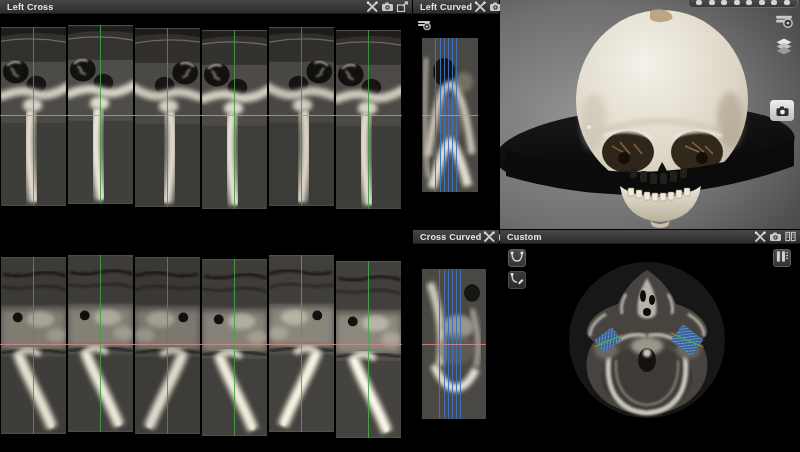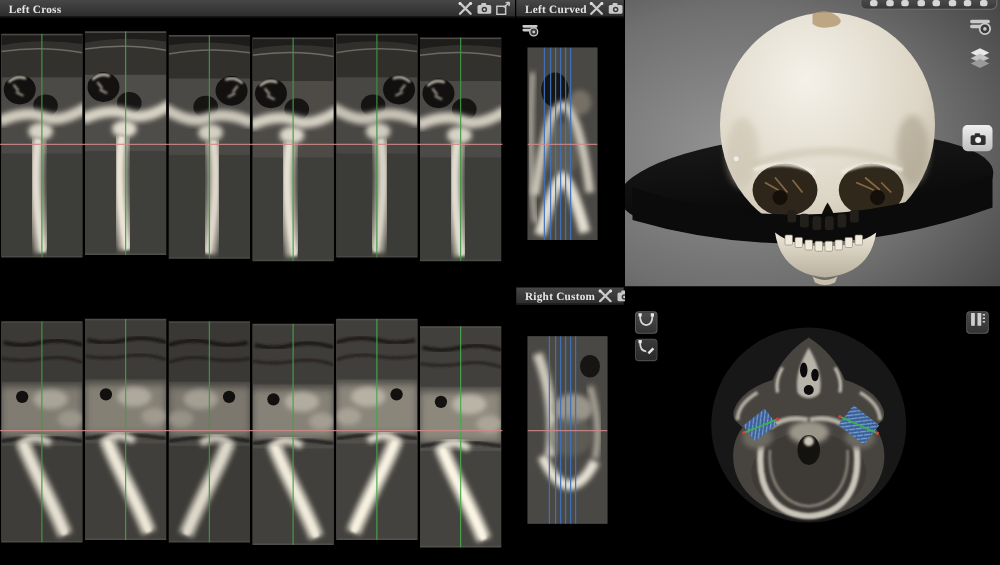--- a/index.html
+++ b/index.html
@@ -1,17 +1,17 @@
 <!DOCTYPE html>
 <html><head>
 <meta charset="utf-8">
 <style>
   html,body{margin:0;padding:0;background:#000;}
   .app{position:relative;width:800px;height:452px;background:#000;overflow:hidden;
-       font-family:Liberation Serif, serif;}
+       font-family:Liberation Sans, sans-serif;}
   .panel{position:absolute;background:#000;}
   .titlebar{position:absolute;left:0;top:0;right:0;height:14px;
     background:linear-gradient(#474747,#2d2d2d);
     border-bottom:1px solid #1a1a1a;
     display:flex;align-items:center;padding:0 3px;box-sizing:border-box;}
   .titlebar .ttl{font-size:9px;font-weight:bold;color:#e6e6e6;padding-left:4px;
     letter-spacing:.2px;white-space:nowrap;}
   .titlebar .spacer{flex:1;}
   .tb-icon{width:13px;height:11px;margin-left:2px;display:flex;align-items:center;
     justify-content:center;cursor:pointer;}
@@ -405,21 +405,21 @@
       <svg width="65" height="177" viewBox="0 0 66 177">
           <use href="#slice-bot"></use>
         </svg>
       <div class="vline" style="left:32px;"></div>
     </div>
     <div class="hline" style="left:0;width:402px;top:114px;"></div>
   </div>
 
   <div class="panel" style="left:413px;top:230px;width:86px;height:222px;">
     <div class="titlebar">
-      <span class="ttl">Right Custom</span>
+      <span class="ttl">Cross Curved</span>
       <span class="spacer"></span>
       <span class="tb-icon">
           <svg width="13" height="11" viewBox="0 0 13 11">
             <use href="#ic-tools"></use>
           </svg>
         </span>
       <span class="tb-icon">
           <svg width="13" height="11" viewBox="0 0 13 11">
             <use href="#ic-camera"></use>
           </svg>
@@ -438,20 +438,39 @@
       <div class="bline" style="left:22px;"></div>
       <div class="bline" style="left:26px;"></div>
       <div class="bline" style="left:30px;"></div>
       <div class="bline" style="left:34px;"></div>
       <div class="bline" style="left:38px;"></div>
       <div class="hline" style="left:0;width:64px;top:75px;"></div>
     </div>
   </div>
 
   <div class="panel" style="left:500px;top:230px;width:300px;height:222px;">
+    <div class="titlebar">
+      <span class="ttl">Custom</span>
+      <span class="spacer"></span>
+      <span class="tb-icon">
+          <svg width="13" height="11" viewBox="0 0 13 11">
+            <use href="#ic-tools"></use>
+          </svg>
+        </span>
+      <span class="tb-icon">
+          <svg width="13" height="11" viewBox="0 0 13 11">
+            <use href="#ic-camera"></use>
+          </svg>
+        </span>
+      <span class="tb-icon">
+          <svg width="13" height="11" viewBox="0 0 13 12">
+            <use href="#ic-layout"></use>
+          </svg>
+        </span>
+    </div>
     <div class="sq-btn" style="left:8px;top:19px;">
       <span><svg width="14" height="13" viewBox="0 0 14 13">
             <use href="#ic-arch"></use>
           </svg></span>
     </div>
     <div class="sq-btn dim" style="left:8px;top:41px;">
       <span><svg width="14" height="13" viewBox="0 0 14 13">
             <use href="#ic-arch-edit"></use>
           </svg></span>
     </div>

